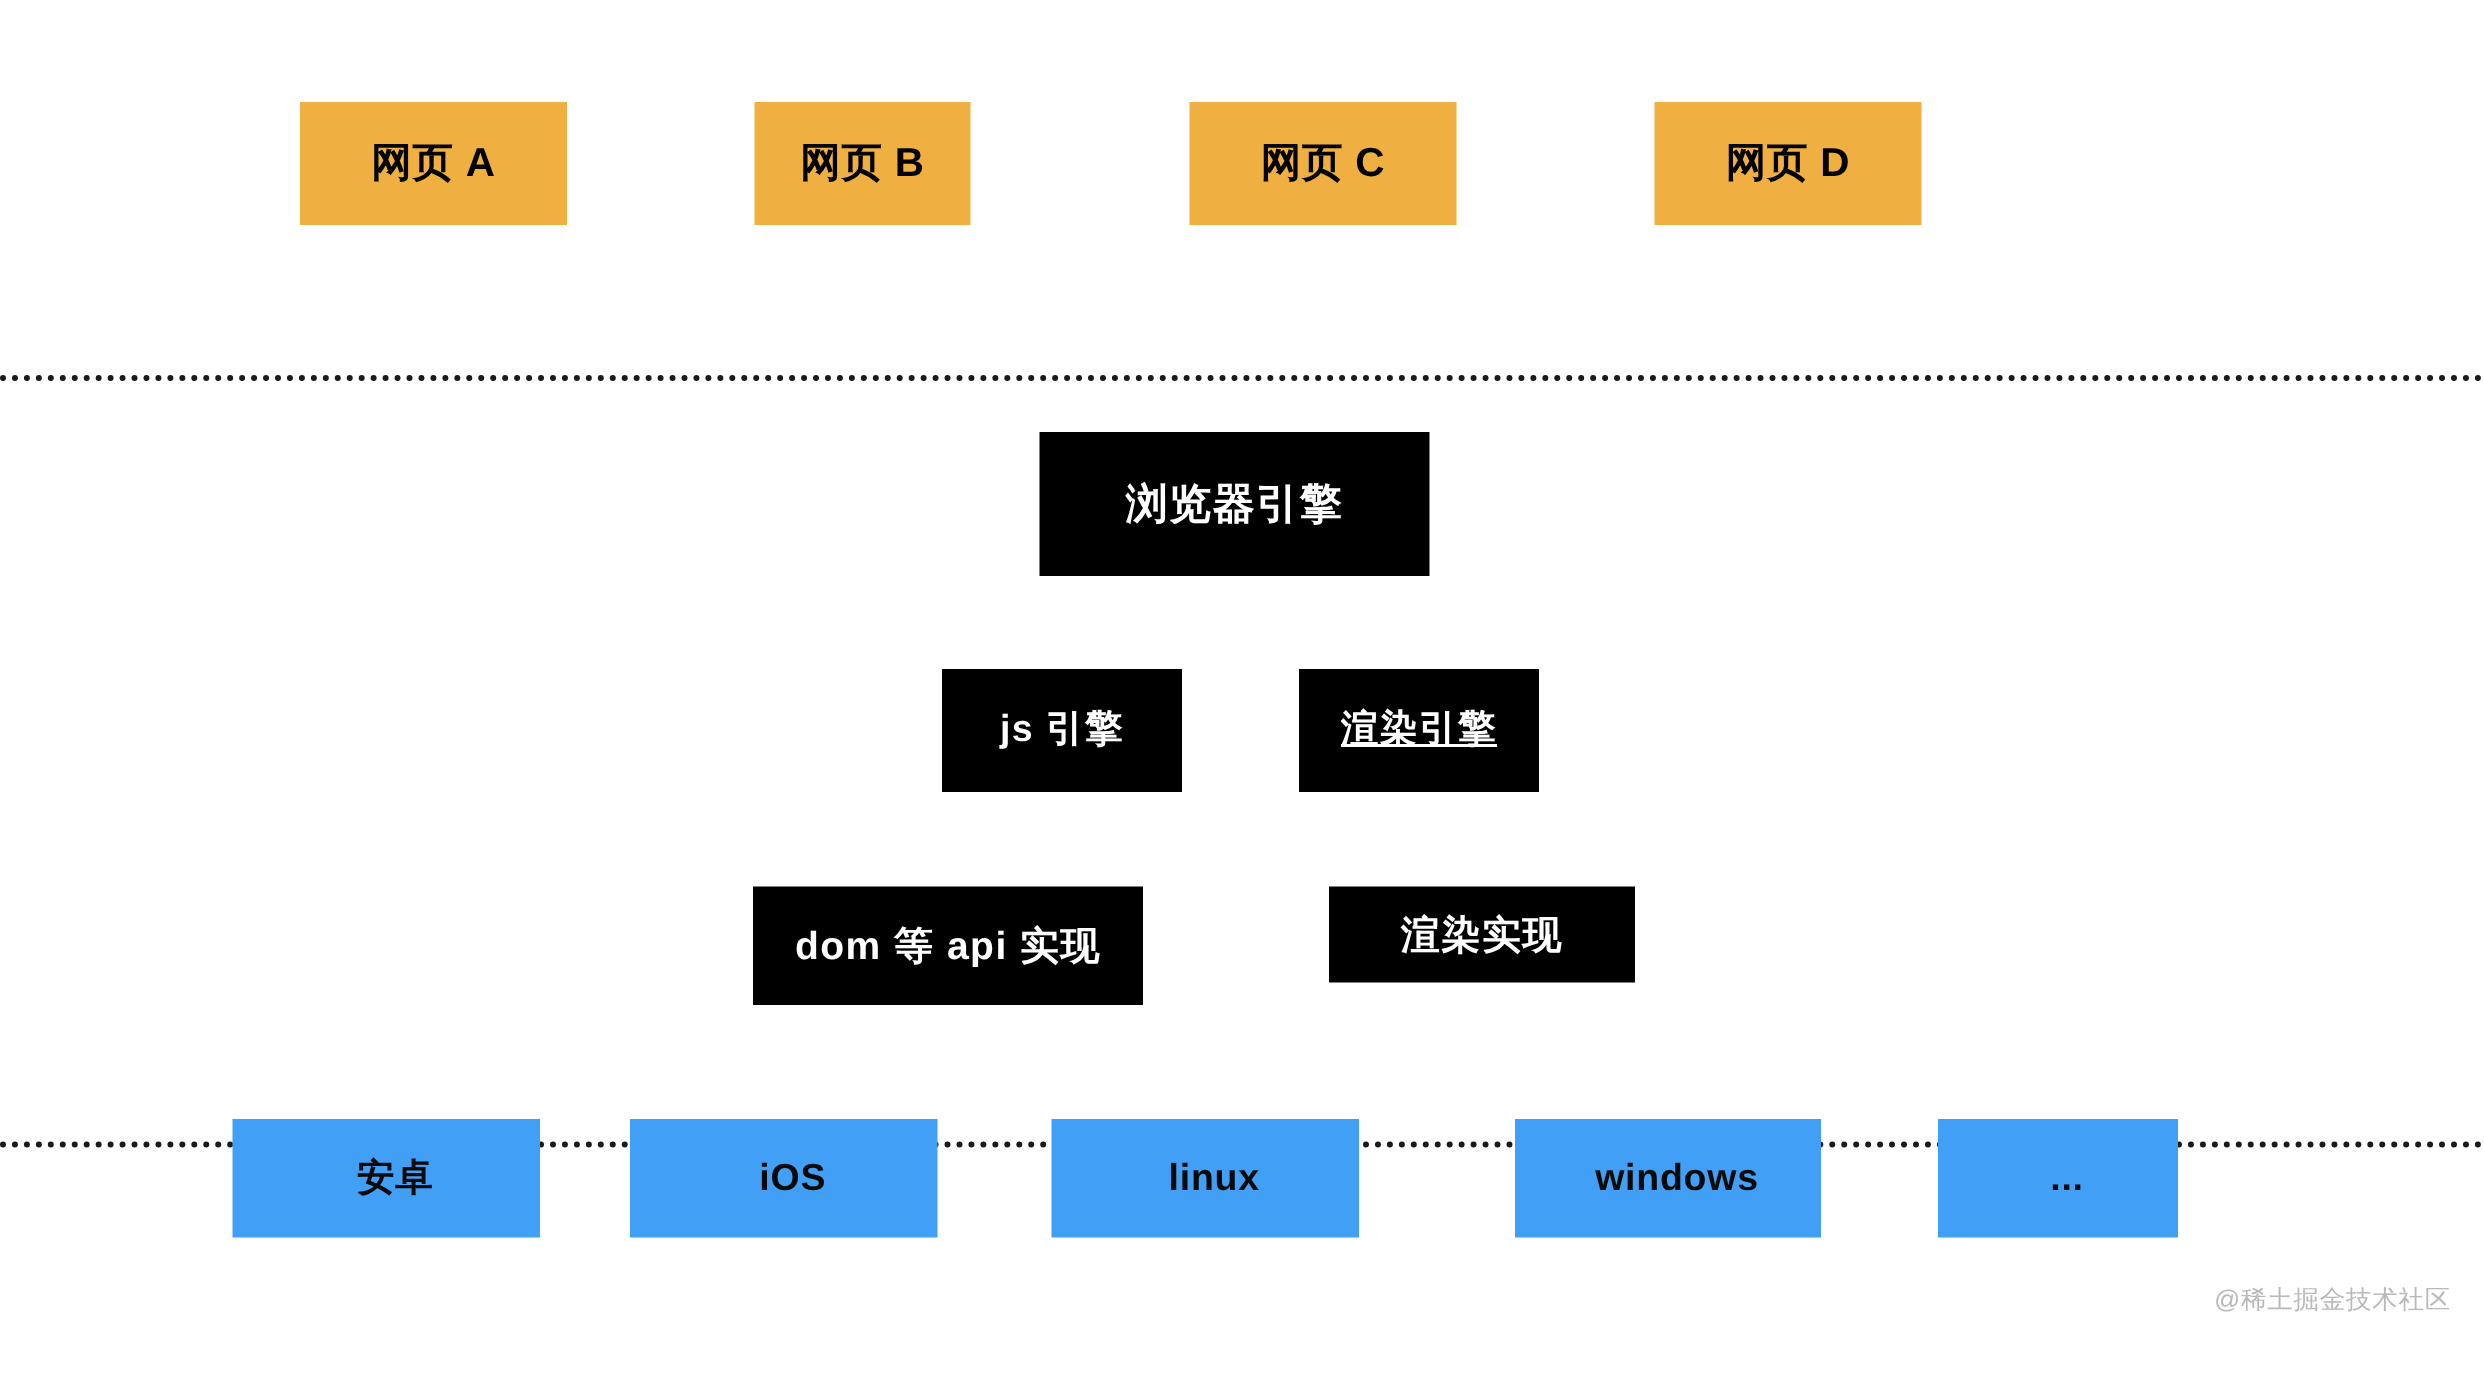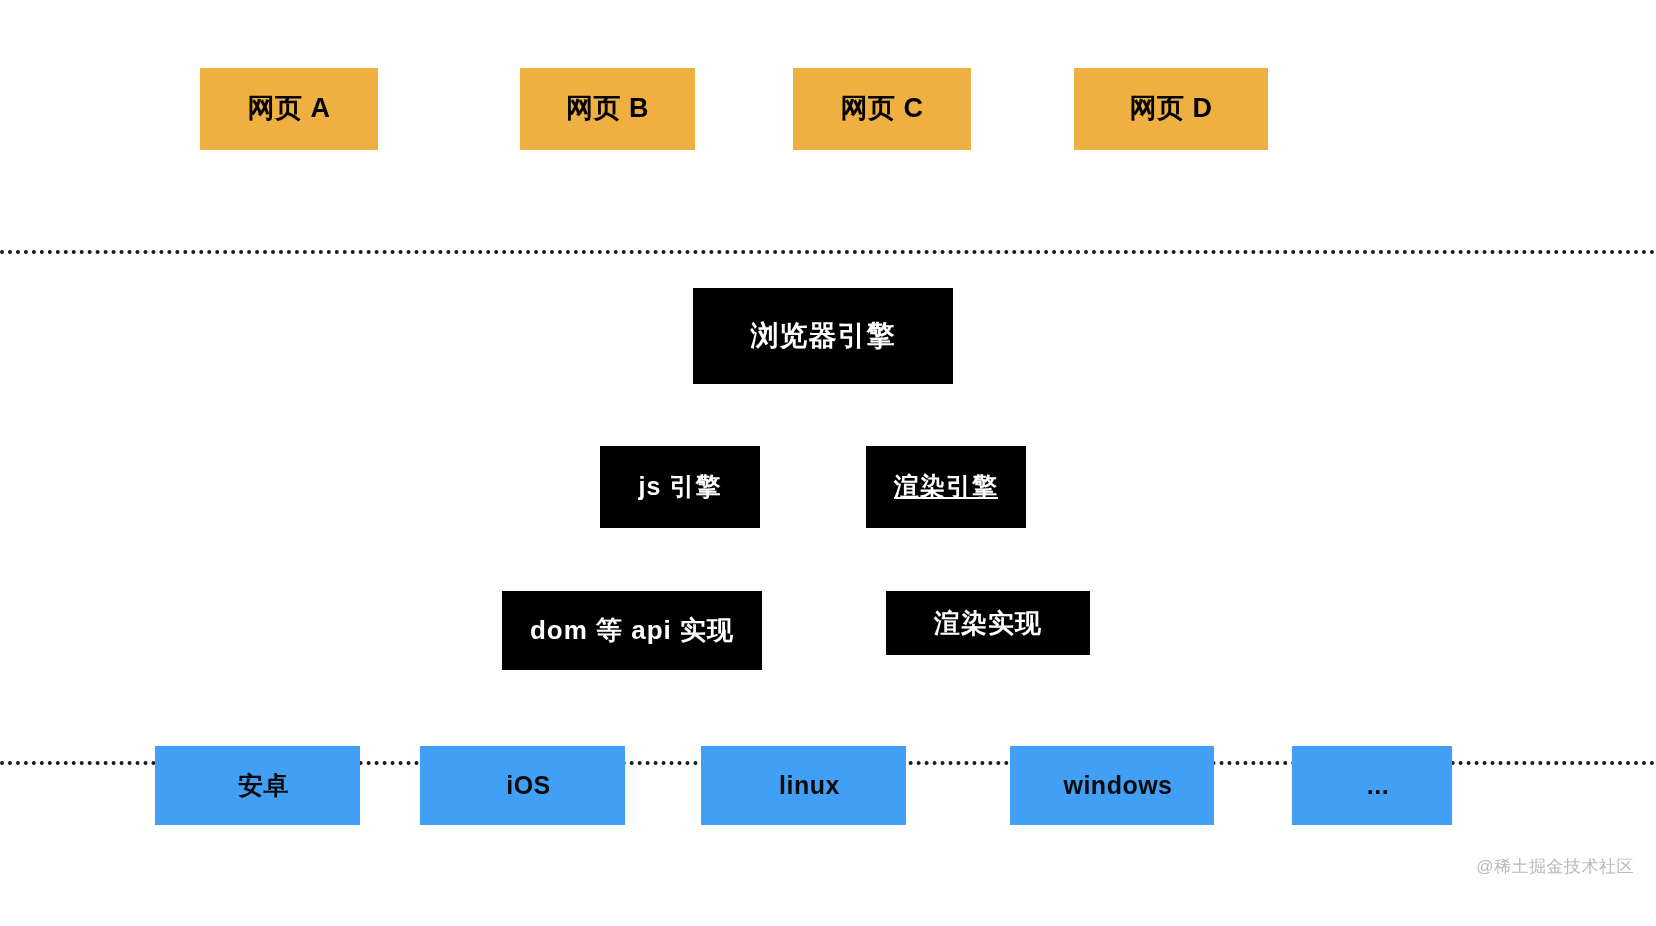--- a/index.html
+++ b/index.html
@@ -32,23 +32,23 @@
   }
   
   .layer-pages .node {
     background: #efaf41;
     color: #000000;
     font-size: 27px;
     top: 68px;
     height: 82px;
   }
   .page-a { left: 200px;  width: 178px; }
-  .page-b { left: 520px;  width: 175px; }
+  .page-b { left: 503px;  width: 144px; }
   .page-c { left: 793px;  width: 178px; }
-  .page-d { left: 1074px; width: 194px; }
+  .page-d { left: 1103px; width: 178px; }
 
   
   .divider {
     position: absolute;
     left: 0;
     width: 1656px;
     height: 0;
     border-top: 4px dotted #1a1a1a;
   }
   .divider-top    { top: 250px; }
@@ -61,21 +61,21 @@
     letter-spacing: 1px;
   }
   .browser-engine {
     left: 693px;
     top: 288px;
     width: 260px;
     height: 96px;
     font-size: 28px;
   }
   .js-engine {
-    left: 600px;
+    left: 628px;
     top: 446px;
     width: 160px;
     height: 82px;
     font-size: 25px;
   }
   .render-engine {
     left: 866px;
     top: 446px;
     width: 160px;
     height: 82px;

